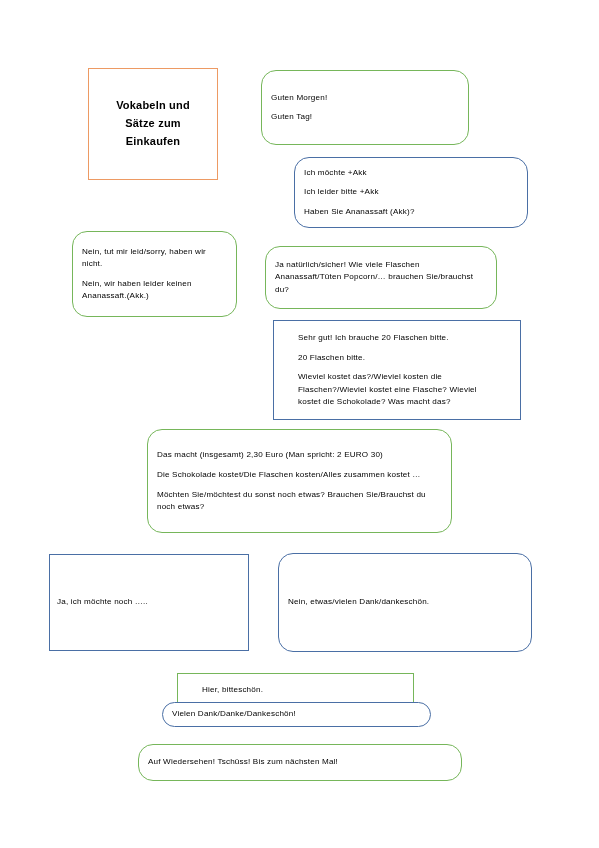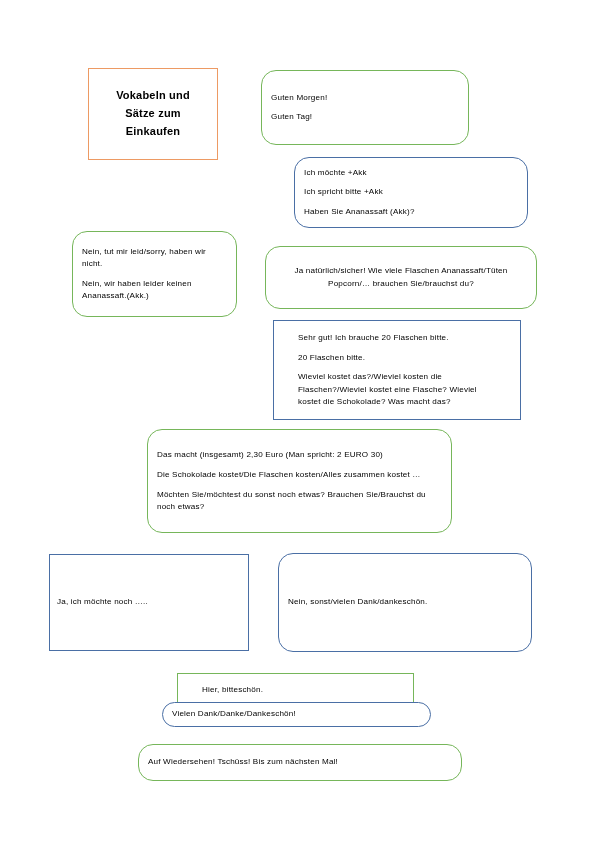--- a/index.html
+++ b/index.html
@@ -60,64 +60,64 @@
     margin: 0;
   }
 
   .align-mid { justify-content: center; }
 </style>
 </head>
 <body>
 
 <div id="page">
 
-  <div class="box b-orange title-box" style="left:88px; top:68px; width:130px; height:92px;">
+  <div class="box b-orange title-box" style="left:88px; top:68px; width:130px; height:112px;">
     <div class="title-line">Vokabeln und</div>
     <div class="title-line">Sätze zum</div>
     <div class="title-line">Einkaufen</div>
   </div>
 
   <div class="box b-green pad-m align-mid" style="left:261px; top:70px; width:208px; height:75px;">
     <p class="line para">Guten Morgen!</p>
     <p class="line para">Guten Tag!</p>
   </div>
 
   <div class="box b-blue pad-m align-mid" style="left:250px; top:157px; width:234px; height:71px;margin-left:44px;">
     <p class="line para">Ich möchte +Akk</p>
-    <p class="line para">Ich spricht bitte +Akk</p>
+    <p class="line para">Ich leider bitte +Akk</p>
     <p class="line para">Haben Sie Ananassaft (Akk)?</p>
   </div>
 
   <div class="box b-green pad-m align-mid" style="left:72px; top:231px; width:165px; height:86px;align-items:center;">
     <p class="line para">Nein, tut mir leid/sorry, haben wir nicht.</p>
     <p class="line para">Nein, wir haben leider keinen Ananassaft.(Akk.)</p>
   </div>
 
-  <div class="box b-green pad-m align-mid" style="left:265px; top:246px; width:272px; height:63px;text-align:center;">
+  <div class="box b-green pad-m align-mid" style="left:265px; top:246px; width:232px; height:63px;">
     <p class="line para">Ja natürlich/sicher! Wie viele Flaschen Ananassaft/Tüten Popcorn/… brauchen Sie/brauchst du?</p>
   </div>
 
   <div class="box b-blue pad-l align-mid" style="left:273px; top:320px; width:248px; height:100px;">
     <p class="line para">Sehr gut! Ich brauche 20 Flaschen bitte.</p>
     <p class="line para">20 Flaschen bitte.</p>
     <p class="line para">Wieviel kostet das?/Wieviel kosten die Flaschen?/Wieviel kostet eine Flasche? Wieviel kostet die Schokolade? Was macht das?</p>
   </div>
 
   <div class="box b-green pad-m align-mid" style="left:147px; top:429px; width:305px; height:104px;">
     <p class="line para">Das macht (insgesamt) 2,30 Euro (Man spricht: 2 EURO 30)</p>
     <p class="line para">Die Schokolade kostet/Die Flaschen kosten/Alles zusammen kostet …</p>
     <p class="line para">Möchten Sie/möchtest du sonst noch etwas? Brauchen Sie/Brauchst du noch etwas?</p>
   </div>
 
   <div class="box b-blue pad-s align-mid" style="left:49px; top:554px; width:200px; height:97px;">
     <p class="line para">Ja, ich möchte noch …..</p>
   </div>
 
   <div class="box b-blue pad-m align-mid" style="left:278px; top:553px; width:254px; height:99px;">
-    <p class="line para">Nein, sonst/vielen Dank/dankeschön.</p>
+    <p class="line para">Nein, etwas/vielen Dank/dankeschön.</p>
   </div>
 
   <div class="box b-green pad-l align-mid" style="left:177px; top:673px; width:237px; height:34px;">
     <p class="line para">Hier, bitteschön.</p>
   </div>
 
   <div class="box b-blue pad-m align-mid" style="left:162px; top:702px; width:269px; height:25px;">
     <p class="line para">Vielen Dank/Danke/Dankeschön!</p>
   </div>
 

